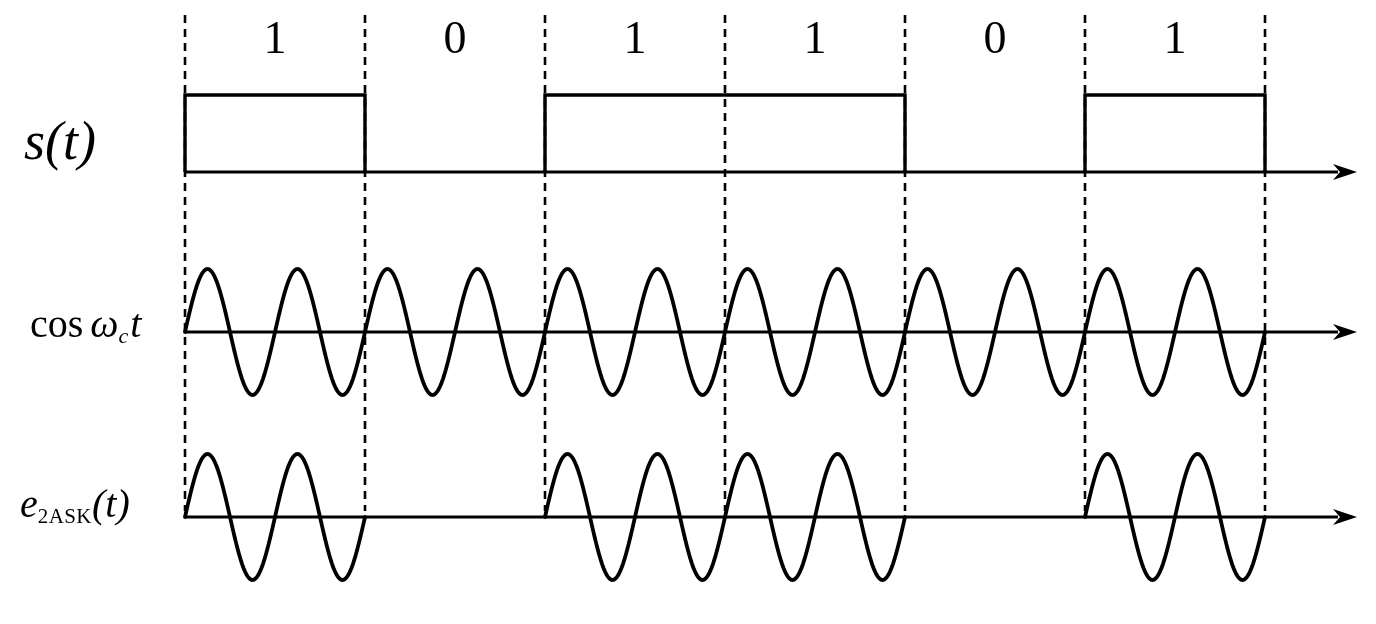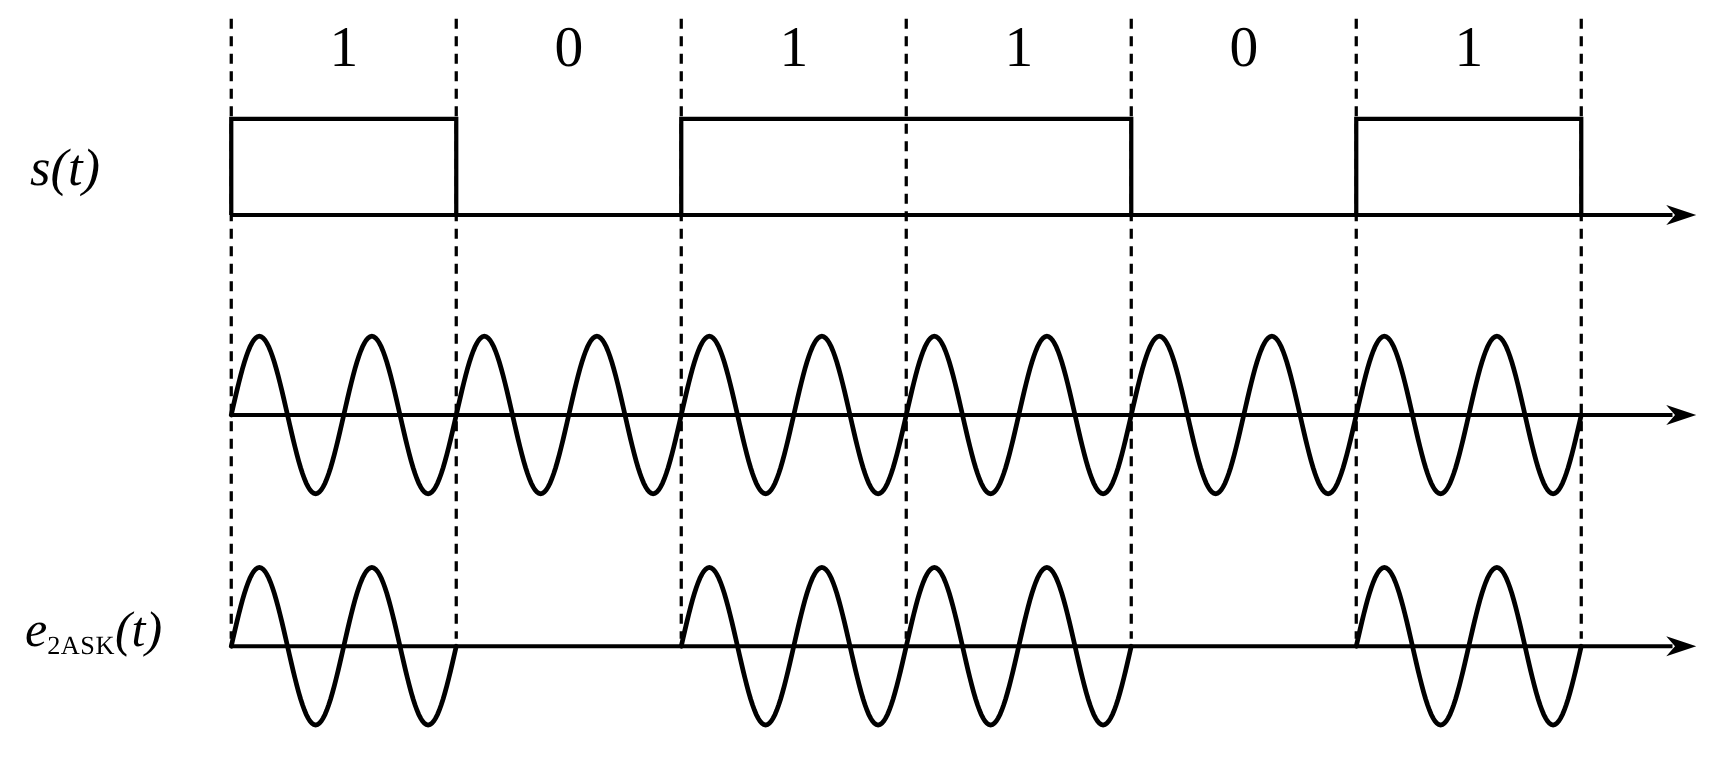--- a/index.html
+++ b/index.html
@@ -28,21 +28,21 @@
     line-height: 1;
   }
   .row-label .it { font-style: italic; }
   .row-label .rm { font-style: normal; }
   .row-label sub {
     line-height: 1;
     vertical-align: baseline;
     position: relative;
     top: 0.28em;
   }
-  #label-s    { left: 24px;  top: 114px; font-size: 42px; }
+  #label-s    { left: 24px;  top: 114px; font-size: 54px; }
   #label-cos  { left: 30px;  top: 304px; font-size: 40px; }
   #label-cos .sym { margin-left: 0.17em; }
   #label-cos .sub-c { font-size: 22px; font-style: italic; }
   #label-cos .suffix { margin-left: 0.05em; }
   #label-e    { left: 20px;  top: 484px; font-size: 40px; }
   #label-e .sub-2ask { font-size: 21px; font-style: normal; letter-spacing: 0.02em; text-align: right; }
   .bit-label {
     position: absolute;
     top: 15px;
     width: 180px;
@@ -73,20 +73,21 @@
       <polygon points="1357,517 1333,509 1340,517 1333,525" fill="#000000"></polygon>
       <path d="M 185 172 L 185 95 L 365 95 L 365 172 M 545 172 L 545 95 L 905 95 L 905 172 M 1085 172 L 1085 95 L 1265 95 L 1265 172 " fill="none" stroke="#000000" stroke-width="3.4" stroke-linejoin="miter"></path>
       <path d="M 185.0 332.00 L 186.5 325.41 L 188.0 318.90 L 189.5 312.53 L 191.0 306.38 L 192.5 300.50 L 194.0 294.97 L 195.5 289.84 L 197.0 285.18 L 198.5 281.03 L 200.0 277.44 L 201.5 274.45 L 203.0 272.08 L 204.5 270.38 L 206.0 269.35 L 207.5 269.00 L 209.0 269.35 L 210.5 270.38 L 212.0 272.08 L 213.5 274.45 L 215.0 277.44 L 216.5 281.03 L 218.0 285.18 L 219.5 289.84 L 221.0 294.97 L 222.5 300.50 L 224.0 306.38 L 225.5 312.53 L 227.0 318.90 L 228.5 325.41 L 230.0 332.00 L 231.5 338.59 L 233.0 345.10 L 234.5 351.47 L 236.0 357.62 L 237.5 363.50 L 239.0 369.03 L 240.5 374.16 L 242.0 378.82 L 243.5 382.97 L 245.0 386.56 L 246.5 389.55 L 248.0 391.92 L 249.5 393.62 L 251.0 394.65 L 252.5 395.00 L 254.0 394.65 L 255.5 393.62 L 257.0 391.92 L 258.5 389.55 L 260.0 386.56 L 261.5 382.97 L 263.0 378.82 L 264.5 374.16 L 266.0 369.03 L 267.5 363.50 L 269.0 357.62 L 270.5 351.47 L 272.0 345.10 L 273.5 338.59 L 275.0 332.00 L 276.5 325.41 L 278.0 318.90 L 279.5 312.53 L 281.0 306.38 L 282.5 300.50 L 284.0 294.97 L 285.5 289.84 L 287.0 285.18 L 288.5 281.03 L 290.0 277.44 L 291.5 274.45 L 293.0 272.08 L 294.5 270.38 L 296.0 269.35 L 297.5 269.00 L 299.0 269.35 L 300.5 270.38 L 302.0 272.08 L 303.5 274.45 L 305.0 277.44 L 306.5 281.03 L 308.0 285.18 L 309.5 289.84 L 311.0 294.97 L 312.5 300.50 L 314.0 306.38 L 315.5 312.53 L 317.0 318.90 L 318.5 325.41 L 320.0 332.00 L 321.5 338.59 L 323.0 345.10 L 324.5 351.47 L 326.0 357.62 L 327.5 363.50 L 329.0 369.03 L 330.5 374.16 L 332.0 378.82 L 333.5 382.97 L 335.0 386.56 L 336.5 389.55 L 338.0 391.92 L 339.5 393.62 L 341.0 394.65 L 342.5 395.00 L 344.0 394.65 L 345.5 393.62 L 347.0 391.92 L 348.5 389.55 L 350.0 386.56 L 351.5 382.97 L 353.0 378.82 L 354.5 374.16 L 356.0 369.03 L 357.5 363.50 L 359.0 357.62 L 360.5 351.47 L 362.0 345.10 L 363.5 338.59 L 365.0 332.00 L 366.5 325.41 L 368.0 318.90 L 369.5 312.53 L 371.0 306.38 L 372.5 300.50 L 374.0 294.97 L 375.5 289.84 L 377.0 285.18 L 378.5 281.03 L 380.0 277.44 L 381.5 274.45 L 383.0 272.08 L 384.5 270.38 L 386.0 269.35 L 387.5 269.00 L 389.0 269.35 L 390.5 270.38 L 392.0 272.08 L 393.5 274.45 L 395.0 277.44 L 396.5 281.03 L 398.0 285.18 L 399.5 289.84 L 401.0 294.97 L 402.5 300.50 L 404.0 306.38 L 405.5 312.53 L 407.0 318.90 L 408.5 325.41 L 410.0 332.00 L 411.5 338.59 L 413.0 345.10 L 414.5 351.47 L 416.0 357.62 L 417.5 363.50 L 419.0 369.03 L 420.5 374.16 L 422.0 378.82 L 423.5 382.97 L 425.0 386.56 L 426.5 389.55 L 428.0 391.92 L 429.5 393.62 L 431.0 394.65 L 432.5 395.00 L 434.0 394.65 L 435.5 393.62 L 437.0 391.92 L 438.5 389.55 L 440.0 386.56 L 441.5 382.97 L 443.0 378.82 L 444.5 374.16 L 446.0 369.03 L 447.5 363.50 L 449.0 357.62 L 450.5 351.47 L 452.0 345.10 L 453.5 338.59 L 455.0 332.00 L 456.5 325.41 L 458.0 318.90 L 459.5 312.53 L 461.0 306.38 L 462.5 300.50 L 464.0 294.97 L 465.5 289.84 L 467.0 285.18 L 468.5 281.03 L 470.0 277.44 L 471.5 274.45 L 473.0 272.08 L 474.5 270.38 L 476.0 269.35 L 477.5 269.00 L 479.0 269.35 L 480.5 270.38 L 482.0 272.08 L 483.5 274.45 L 485.0 277.44 L 486.5 281.03 L 488.0 285.18 L 489.5 289.84 L 491.0 294.97 L 492.5 300.50 L 494.0 306.38 L 495.5 312.53 L 497.0 318.90 L 498.5 325.41 L 500.0 332.00 L 501.5 338.59 L 503.0 345.10 L 504.5 351.47 L 506.0 357.62 L 507.5 363.50 L 509.0 369.03 L 510.5 374.16 L 512.0 378.82 L 513.5 382.97 L 515.0 386.56 L 516.5 389.55 L 518.0 391.92 L 519.5 393.62 L 521.0 394.65 L 522.5 395.00 L 524.0 394.65 L 525.5 393.62 L 527.0 391.92 L 528.5 389.55 L 530.0 386.56 L 531.5 382.97 L 533.0 378.82 L 534.5 374.16 L 536.0 369.03 L 537.5 363.50 L 539.0 357.62 L 540.5 351.47 L 542.0 345.10 L 543.5 338.59 L 545.0 332.00 L 546.5 325.41 L 548.0 318.90 L 549.5 312.53 L 551.0 306.38 L 552.5 300.50 L 554.0 294.97 L 555.5 289.84 L 557.0 285.18 L 558.5 281.03 L 560.0 277.44 L 561.5 274.45 L 563.0 272.08 L 564.5 270.38 L 566.0 269.35 L 567.5 269.00 L 569.0 269.35 L 570.5 270.38 L 572.0 272.08 L 573.5 274.45 L 575.0 277.44 L 576.5 281.03 L 578.0 285.18 L 579.5 289.84 L 581.0 294.97 L 582.5 300.50 L 584.0 306.38 L 585.5 312.53 L 587.0 318.90 L 588.5 325.41 L 590.0 332.00 L 591.5 338.59 L 593.0 345.10 L 594.5 351.47 L 596.0 357.62 L 597.5 363.50 L 599.0 369.03 L 600.5 374.16 L 602.0 378.82 L 603.5 382.97 L 605.0 386.56 L 606.5 389.55 L 608.0 391.92 L 609.5 393.62 L 611.0 394.65 L 612.5 395.00 L 614.0 394.65 L 615.5 393.62 L 617.0 391.92 L 618.5 389.55 L 620.0 386.56 L 621.5 382.97 L 623.0 378.82 L 624.5 374.16 L 626.0 369.03 L 627.5 363.50 L 629.0 357.62 L 630.5 351.47 L 632.0 345.10 L 633.5 338.59 L 635.0 332.00 L 636.5 325.41 L 638.0 318.90 L 639.5 312.53 L 641.0 306.38 L 642.5 300.50 L 644.0 294.97 L 645.5 289.84 L 647.0 285.18 L 648.5 281.03 L 650.0 277.44 L 651.5 274.45 L 653.0 272.08 L 654.5 270.38 L 656.0 269.35 L 657.5 269.00 L 659.0 269.35 L 660.5 270.38 L 662.0 272.08 L 663.5 274.45 L 665.0 277.44 L 666.5 281.03 L 668.0 285.18 L 669.5 289.84 L 671.0 294.97 L 672.5 300.50 L 674.0 306.38 L 675.5 312.53 L 677.0 318.90 L 678.5 325.41 L 680.0 332.00 L 681.5 338.59 L 683.0 345.10 L 684.5 351.47 L 686.0 357.62 L 687.5 363.50 L 689.0 369.03 L 690.5 374.16 L 692.0 378.82 L 693.5 382.97 L 695.0 386.56 L 696.5 389.55 L 698.0 391.92 L 699.5 393.62 L 701.0 394.65 L 702.5 395.00 L 704.0 394.65 L 705.5 393.62 L 707.0 391.92 L 708.5 389.55 L 710.0 386.56 L 711.5 382.97 L 713.0 378.82 L 714.5 374.16 L 716.0 369.03 L 717.5 363.50 L 719.0 357.62 L 720.5 351.47 L 722.0 345.10 L 723.5 338.59 L 725.0 332.00 L 726.5 325.41 L 728.0 318.90 L 729.5 312.53 L 731.0 306.38 L 732.5 300.50 L 734.0 294.97 L 735.5 289.84 L 737.0 285.18 L 738.5 281.03 L 740.0 277.44 L 741.5 274.45 L 743.0 272.08 L 744.5 270.38 L 746.0 269.35 L 747.5 269.00 L 749.0 269.35 L 750.5 270.38 L 752.0 272.08 L 753.5 274.45 L 755.0 277.44 L 756.5 281.03 L 758.0 285.18 L 759.5 289.84 L 761.0 294.97 L 762.5 300.50 L 764.0 306.38 L 765.5 312.53 L 767.0 318.90 L 768.5 325.41 L 770.0 332.00 L 771.5 338.59 L 773.0 345.10 L 774.5 351.47 L 776.0 357.62 L 777.5 363.50 L 779.0 369.03 L 780.5 374.16 L 782.0 378.82 L 783.5 382.97 L 785.0 386.56 L 786.5 389.55 L 788.0 391.92 L 789.5 393.62 L 791.0 394.65 L 792.5 395.00 L 794.0 394.65 L 795.5 393.62 L 797.0 391.92 L 798.5 389.55 L 800.0 386.56 L 801.5 382.97 L 803.0 378.82 L 804.5 374.16 L 806.0 369.03 L 807.5 363.50 L 809.0 357.62 L 810.5 351.47 L 812.0 345.10 L 813.5 338.59 L 815.0 332.00 L 816.5 325.41 L 818.0 318.90 L 819.5 312.53 L 821.0 306.38 L 822.5 300.50 L 824.0 294.97 L 825.5 289.84 L 827.0 285.18 L 828.5 281.03 L 830.0 277.44 L 831.5 274.45 L 833.0 272.08 L 834.5 270.38 L 836.0 269.35 L 837.5 269.00 L 839.0 269.35 L 840.5 270.38 L 842.0 272.08 L 843.5 274.45 L 845.0 277.44 L 846.5 281.03 L 848.0 285.18 L 849.5 289.84 L 851.0 294.97 L 852.5 300.50 L 854.0 306.38 L 855.5 312.53 L 857.0 318.90 L 858.5 325.41 L 860.0 332.00 L 861.5 338.59 L 863.0 345.10 L 864.5 351.47 L 866.0 357.62 L 867.5 363.50 L 869.0 369.03 L 870.5 374.16 L 872.0 378.82 L 873.5 382.97 L 875.0 386.56 L 876.5 389.55 L 878.0 391.92 L 879.5 393.62 L 881.0 394.65 L 882.5 395.00 L 884.0 394.65 L 885.5 393.62 L 887.0 391.92 L 888.5 389.55 L 890.0 386.56 L 891.5 382.97 L 893.0 378.82 L 894.5 374.16 L 896.0 369.03 L 897.5 363.50 L 899.0 357.62 L 900.5 351.47 L 902.0 345.10 L 903.5 338.59 L 905.0 332.00 L 906.5 325.41 L 908.0 318.90 L 909.5 312.53 L 911.0 306.38 L 912.5 300.50 L 914.0 294.97 L 915.5 289.84 L 917.0 285.18 L 918.5 281.03 L 920.0 277.44 L 921.5 274.45 L 923.0 272.08 L 924.5 270.38 L 926.0 269.35 L 927.5 269.00 L 929.0 269.35 L 930.5 270.38 L 932.0 272.08 L 933.5 274.45 L 935.0 277.44 L 936.5 281.03 L 938.0 285.18 L 939.5 289.84 L 941.0 294.97 L 942.5 300.50 L 944.0 306.38 L 945.5 312.53 L 947.0 318.90 L 948.5 325.41 L 950.0 332.00 L 951.5 338.59 L 953.0 345.10 L 954.5 351.47 L 956.0 357.62 L 957.5 363.50 L 959.0 369.03 L 960.5 374.16 L 962.0 378.82 L 963.5 382.97 L 965.0 386.56 L 966.5 389.55 L 968.0 391.92 L 969.5 393.62 L 971.0 394.65 L 972.5 395.00 L 974.0 394.65 L 975.5 393.62 L 977.0 391.92 L 978.5 389.55 L 980.0 386.56 L 981.5 382.97 L 983.0 378.82 L 984.5 374.16 L 986.0 369.03 L 987.5 363.50 L 989.0 357.62 L 990.5 351.47 L 992.0 345.10 L 993.5 338.59 L 995.0 332.00 L 996.5 325.41 L 998.0 318.90 L 999.5 312.53 L 1001.0 306.38 L 1002.5 300.50 L 1004.0 294.97 L 1005.5 289.84 L 1007.0 285.18 L 1008.5 281.03 L 1010.0 277.44 L 1011.5 274.45 L 1013.0 272.08 L 1014.5 270.38 L 1016.0 269.35 L 1017.5 269.00 L 1019.0 269.35 L 1020.5 270.38 L 1022.0 272.08 L 1023.5 274.45 L 1025.0 277.44 L 1026.5 281.03 L 1028.0 285.18 L 1029.5 289.84 L 1031.0 294.97 L 1032.5 300.50 L 1034.0 306.38 L 1035.5 312.53 L 1037.0 318.90 L 1038.5 325.41 L 1040.0 332.00 L 1041.5 338.59 L 1043.0 345.10 L 1044.5 351.47 L 1046.0 357.62 L 1047.5 363.50 L 1049.0 369.03 L 1050.5 374.16 L 1052.0 378.82 L 1053.5 382.97 L 1055.0 386.56 L 1056.5 389.55 L 1058.0 391.92 L 1059.5 393.62 L 1061.0 394.65 L 1062.5 395.00 L 1064.0 394.65 L 1065.5 393.62 L 1067.0 391.92 L 1068.5 389.55 L 1070.0 386.56 L 1071.5 382.97 L 1073.0 378.82 L 1074.5 374.16 L 1076.0 369.03 L 1077.5 363.50 L 1079.0 357.62 L 1080.5 351.47 L 1082.0 345.10 L 1083.5 338.59 L 1085.0 332.00 L 1086.5 325.41 L 1088.0 318.90 L 1089.5 312.53 L 1091.0 306.38 L 1092.5 300.50 L 1094.0 294.97 L 1095.5 289.84 L 1097.0 285.18 L 1098.5 281.03 L 1100.0 277.44 L 1101.5 274.45 L 1103.0 272.08 L 1104.5 270.38 L 1106.0 269.35 L 1107.5 269.00 L 1109.0 269.35 L 1110.5 270.38 L 1112.0 272.08 L 1113.5 274.45 L 1115.0 277.44 L 1116.5 281.03 L 1118.0 285.18 L 1119.5 289.84 L 1121.0 294.97 L 1122.5 300.50 L 1124.0 306.38 L 1125.5 312.53 L 1127.0 318.90 L 1128.5 325.41 L 1130.0 332.00 L 1131.5 338.59 L 1133.0 345.10 L 1134.5 351.47 L 1136.0 357.62 L 1137.5 363.50 L 1139.0 369.03 L 1140.5 374.16 L 1142.0 378.82 L 1143.5 382.97 L 1145.0 386.56 L 1146.5 389.55 L 1148.0 391.92 L 1149.5 393.62 L 1151.0 394.65 L 1152.5 395.00 L 1154.0 394.65 L 1155.5 393.62 L 1157.0 391.92 L 1158.5 389.55 L 1160.0 386.56 L 1161.5 382.97 L 1163.0 378.82 L 1164.5 374.16 L 1166.0 369.03 L 1167.5 363.50 L 1169.0 357.62 L 1170.5 351.47 L 1172.0 345.10 L 1173.5 338.59 L 1175.0 332.00 L 1176.5 325.41 L 1178.0 318.90 L 1179.5 312.53 L 1181.0 306.38 L 1182.5 300.50 L 1184.0 294.97 L 1185.5 289.84 L 1187.0 285.18 L 1188.5 281.03 L 1190.0 277.44 L 1191.5 274.45 L 1193.0 272.08 L 1194.5 270.38 L 1196.0 269.35 L 1197.5 269.00 L 1199.0 269.35 L 1200.5 270.38 L 1202.0 272.08 L 1203.5 274.45 L 1205.0 277.44 L 1206.5 281.03 L 1208.0 285.18 L 1209.5 289.84 L 1211.0 294.97 L 1212.5 300.50 L 1214.0 306.38 L 1215.5 312.53 L 1217.0 318.90 L 1218.5 325.41 L 1220.0 332.00 L 1221.5 338.59 L 1223.0 345.10 L 1224.5 351.47 L 1226.0 357.62 L 1227.5 363.50 L 1229.0 369.03 L 1230.5 374.16 L 1232.0 378.82 L 1233.5 382.97 L 1235.0 386.56 L 1236.5 389.55 L 1238.0 391.92 L 1239.5 393.62 L 1241.0 394.65 L 1242.5 395.00 L 1244.0 394.65 L 1245.5 393.62 L 1247.0 391.92 L 1248.5 389.55 L 1250.0 386.56 L 1251.5 382.97 L 1253.0 378.82 L 1254.5 374.16 L 1256.0 369.03 L 1257.5 363.50 L 1259.0 357.62 L 1260.5 351.47 L 1262.0 345.10 L 1263.5 338.59 L 1265.0 332.00 L 1265 332.00" fill="none" stroke="#000000" stroke-width="3.8" stroke-linecap="round"></path>
       <path d="M 185.0 517.00 L 186.5 510.41 L 188.0 503.90 L 189.5 497.53 L 191.0 491.38 L 192.5 485.50 L 194.0 479.97 L 195.5 474.84 L 197.0 470.18 L 198.5 466.03 L 200.0 462.44 L 201.5 459.45 L 203.0 457.08 L 204.5 455.38 L 206.0 454.35 L 207.5 454.00 L 209.0 454.35 L 210.5 455.38 L 212.0 457.08 L 213.5 459.45 L 215.0 462.44 L 216.5 466.03 L 218.0 470.18 L 219.5 474.84 L 221.0 479.97 L 222.5 485.50 L 224.0 491.38 L 225.5 497.53 L 227.0 503.90 L 228.5 510.41 L 230.0 517.00 L 231.5 523.59 L 233.0 530.10 L 234.5 536.47 L 236.0 542.62 L 237.5 548.50 L 239.0 554.03 L 240.5 559.16 L 242.0 563.82 L 243.5 567.97 L 245.0 571.56 L 246.5 574.55 L 248.0 576.92 L 249.5 578.62 L 251.0 579.65 L 252.5 580.00 L 254.0 579.65 L 255.5 578.62 L 257.0 576.92 L 258.5 574.55 L 260.0 571.56 L 261.5 567.97 L 263.0 563.82 L 264.5 559.16 L 266.0 554.03 L 267.5 548.50 L 269.0 542.62 L 270.5 536.47 L 272.0 530.10 L 273.5 523.59 L 275.0 517.00 L 276.5 510.41 L 278.0 503.90 L 279.5 497.53 L 281.0 491.38 L 282.5 485.50 L 284.0 479.97 L 285.5 474.84 L 287.0 470.18 L 288.5 466.03 L 290.0 462.44 L 291.5 459.45 L 293.0 457.08 L 294.5 455.38 L 296.0 454.35 L 297.5 454.00 L 299.0 454.35 L 300.5 455.38 L 302.0 457.08 L 303.5 459.45 L 305.0 462.44 L 306.5 466.03 L 308.0 470.18 L 309.5 474.84 L 311.0 479.97 L 312.5 485.50 L 314.0 491.38 L 315.5 497.53 L 317.0 503.90 L 318.5 510.41 L 320.0 517.00 L 321.5 523.59 L 323.0 530.10 L 324.5 536.47 L 326.0 542.62 L 327.5 548.50 L 329.0 554.03 L 330.5 559.16 L 332.0 563.82 L 333.5 567.97 L 335.0 571.56 L 336.5 574.55 L 338.0 576.92 L 339.5 578.62 L 341.0 579.65 L 342.5 580.00 L 344.0 579.65 L 345.5 578.62 L 347.0 576.92 L 348.5 574.55 L 350.0 571.56 L 351.5 567.97 L 353.0 563.82 L 354.5 559.16 L 356.0 554.03 L 357.5 548.50 L 359.0 542.62 L 360.5 536.47 L 362.0 530.10 L 363.5 523.59 L 365.0 517.00 L 365 517.00" fill="none" stroke="#000000" stroke-width="3.8" stroke-linecap="round"></path>
       <path d="M 545.0 517.00 L 546.5 510.41 L 548.0 503.90 L 549.5 497.53 L 551.0 491.38 L 552.5 485.50 L 554.0 479.97 L 555.5 474.84 L 557.0 470.18 L 558.5 466.03 L 560.0 462.44 L 561.5 459.45 L 563.0 457.08 L 564.5 455.38 L 566.0 454.35 L 567.5 454.00 L 569.0 454.35 L 570.5 455.38 L 572.0 457.08 L 573.5 459.45 L 575.0 462.44 L 576.5 466.03 L 578.0 470.18 L 579.5 474.84 L 581.0 479.97 L 582.5 485.50 L 584.0 491.38 L 585.5 497.53 L 587.0 503.90 L 588.5 510.41 L 590.0 517.00 L 591.5 523.59 L 593.0 530.10 L 594.5 536.47 L 596.0 542.62 L 597.5 548.50 L 599.0 554.03 L 600.5 559.16 L 602.0 563.82 L 603.5 567.97 L 605.0 571.56 L 606.5 574.55 L 608.0 576.92 L 609.5 578.62 L 611.0 579.65 L 612.5 580.00 L 614.0 579.65 L 615.5 578.62 L 617.0 576.92 L 618.5 574.55 L 620.0 571.56 L 621.5 567.97 L 623.0 563.82 L 624.5 559.16 L 626.0 554.03 L 627.5 548.50 L 629.0 542.62 L 630.5 536.47 L 632.0 530.10 L 633.5 523.59 L 635.0 517.00 L 636.5 510.41 L 638.0 503.90 L 639.5 497.53 L 641.0 491.38 L 642.5 485.50 L 644.0 479.97 L 645.5 474.84 L 647.0 470.18 L 648.5 466.03 L 650.0 462.44 L 651.5 459.45 L 653.0 457.08 L 654.5 455.38 L 656.0 454.35 L 657.5 454.00 L 659.0 454.35 L 660.5 455.38 L 662.0 457.08 L 663.5 459.45 L 665.0 462.44 L 666.5 466.03 L 668.0 470.18 L 669.5 474.84 L 671.0 479.97 L 672.5 485.50 L 674.0 491.38 L 675.5 497.53 L 677.0 503.90 L 678.5 510.41 L 680.0 517.00 L 681.5 523.59 L 683.0 530.10 L 684.5 536.47 L 686.0 542.62 L 687.5 548.50 L 689.0 554.03 L 690.5 559.16 L 692.0 563.82 L 693.5 567.97 L 695.0 571.56 L 696.5 574.55 L 698.0 576.92 L 699.5 578.62 L 701.0 579.65 L 702.5 580.00 L 704.0 579.65 L 705.5 578.62 L 707.0 576.92 L 708.5 574.55 L 710.0 571.56 L 711.5 567.97 L 713.0 563.82 L 714.5 559.16 L 716.0 554.03 L 717.5 548.50 L 719.0 542.62 L 720.5 536.47 L 722.0 530.10 L 723.5 523.59 L 725.0 517.00 L 726.5 510.41 L 728.0 503.90 L 729.5 497.53 L 731.0 491.38 L 732.5 485.50 L 734.0 479.97 L 735.5 474.84 L 737.0 470.18 L 738.5 466.03 L 740.0 462.44 L 741.5 459.45 L 743.0 457.08 L 744.5 455.38 L 746.0 454.35 L 747.5 454.00 L 749.0 454.35 L 750.5 455.38 L 752.0 457.08 L 753.5 459.45 L 755.0 462.44 L 756.5 466.03 L 758.0 470.18 L 759.5 474.84 L 761.0 479.97 L 762.5 485.50 L 764.0 491.38 L 765.5 497.53 L 767.0 503.90 L 768.5 510.41 L 770.0 517.00 L 771.5 523.59 L 773.0 530.10 L 774.5 536.47 L 776.0 542.62 L 777.5 548.50 L 779.0 554.03 L 780.5 559.16 L 782.0 563.82 L 783.5 567.97 L 785.0 571.56 L 786.5 574.55 L 788.0 576.92 L 789.5 578.62 L 791.0 579.65 L 792.5 580.00 L 794.0 579.65 L 795.5 578.62 L 797.0 576.92 L 798.5 574.55 L 800.0 571.56 L 801.5 567.97 L 803.0 563.82 L 804.5 559.16 L 806.0 554.03 L 807.5 548.50 L 809.0 542.62 L 810.5 536.47 L 812.0 530.10 L 813.5 523.59 L 815.0 517.00 L 816.5 510.41 L 818.0 503.90 L 819.5 497.53 L 821.0 491.38 L 822.5 485.50 L 824.0 479.97 L 825.5 474.84 L 827.0 470.18 L 828.5 466.03 L 830.0 462.44 L 831.5 459.45 L 833.0 457.08 L 834.5 455.38 L 836.0 454.35 L 837.5 454.00 L 839.0 454.35 L 840.5 455.38 L 842.0 457.08 L 843.5 459.45 L 845.0 462.44 L 846.5 466.03 L 848.0 470.18 L 849.5 474.84 L 851.0 479.97 L 852.5 485.50 L 854.0 491.38 L 855.5 497.53 L 857.0 503.90 L 858.5 510.41 L 860.0 517.00 L 861.5 523.59 L 863.0 530.10 L 864.5 536.47 L 866.0 542.62 L 867.5 548.50 L 869.0 554.03 L 870.5 559.16 L 872.0 563.82 L 873.5 567.97 L 875.0 571.56 L 876.5 574.55 L 878.0 576.92 L 879.5 578.62 L 881.0 579.65 L 882.5 580.00 L 884.0 579.65 L 885.5 578.62 L 887.0 576.92 L 888.5 574.55 L 890.0 571.56 L 891.5 567.97 L 893.0 563.82 L 894.5 559.16 L 896.0 554.03 L 897.5 548.50 L 899.0 542.62 L 900.5 536.47 L 902.0 530.10 L 903.5 523.59 L 905.0 517.00 L 905 517.00" fill="none" stroke="#000000" stroke-width="3.8" stroke-linecap="round"></path>
       <path d="M 1085.0 517.00 L 1086.5 510.41 L 1088.0 503.90 L 1089.5 497.53 L 1091.0 491.38 L 1092.5 485.50 L 1094.0 479.97 L 1095.5 474.84 L 1097.0 470.18 L 1098.5 466.03 L 1100.0 462.44 L 1101.5 459.45 L 1103.0 457.08 L 1104.5 455.38 L 1106.0 454.35 L 1107.5 454.00 L 1109.0 454.35 L 1110.5 455.38 L 1112.0 457.08 L 1113.5 459.45 L 1115.0 462.44 L 1116.5 466.03 L 1118.0 470.18 L 1119.5 474.84 L 1121.0 479.97 L 1122.5 485.50 L 1124.0 491.38 L 1125.5 497.53 L 1127.0 503.90 L 1128.5 510.41 L 1130.0 517.00 L 1131.5 523.59 L 1133.0 530.10 L 1134.5 536.47 L 1136.0 542.62 L 1137.5 548.50 L 1139.0 554.03 L 1140.5 559.16 L 1142.0 563.82 L 1143.5 567.97 L 1145.0 571.56 L 1146.5 574.55 L 1148.0 576.92 L 1149.5 578.62 L 1151.0 579.65 L 1152.5 580.00 L 1154.0 579.65 L 1155.5 578.62 L 1157.0 576.92 L 1158.5 574.55 L 1160.0 571.56 L 1161.5 567.97 L 1163.0 563.82 L 1164.5 559.16 L 1166.0 554.03 L 1167.5 548.50 L 1169.0 542.62 L 1170.5 536.47 L 1172.0 530.10 L 1173.5 523.59 L 1175.0 517.00 L 1176.5 510.41 L 1178.0 503.90 L 1179.5 497.53 L 1181.0 491.38 L 1182.5 485.50 L 1184.0 479.97 L 1185.5 474.84 L 1187.0 470.18 L 1188.5 466.03 L 1190.0 462.44 L 1191.5 459.45 L 1193.0 457.08 L 1194.5 455.38 L 1196.0 454.35 L 1197.5 454.00 L 1199.0 454.35 L 1200.5 455.38 L 1202.0 457.08 L 1203.5 459.45 L 1205.0 462.44 L 1206.5 466.03 L 1208.0 470.18 L 1209.5 474.84 L 1211.0 479.97 L 1212.5 485.50 L 1214.0 491.38 L 1215.5 497.53 L 1217.0 503.90 L 1218.5 510.41 L 1220.0 517.00 L 1221.5 523.59 L 1223.0 530.10 L 1224.5 536.47 L 1226.0 542.62 L 1227.5 548.50 L 1229.0 554.03 L 1230.5 559.16 L 1232.0 563.82 L 1233.5 567.97 L 1235.0 571.56 L 1236.5 574.55 L 1238.0 576.92 L 1239.5 578.62 L 1241.0 579.65 L 1242.5 580.00 L 1244.0 579.65 L 1245.5 578.62 L 1247.0 576.92 L 1248.5 574.55 L 1250.0 571.56 L 1251.5 567.97 L 1253.0 563.82 L 1254.5 559.16 L 1256.0 554.03 L 1257.5 548.50 L 1259.0 542.62 L 1260.5 536.47 L 1262.0 530.10 L 1263.5 523.59 L 1265.0 517.00 L 1265 517.00" fill="none" stroke="#000000" stroke-width="3.8" stroke-linecap="round"></path>
     </svg>
 
   <div class="row-label" id="label-s"><span class="it">s(t)</span></div>
 
+  <div class="row-label" id="label-cos"><span class="rm">cos</span><span class="it sym">ω</span><sub class="sub-c">c</sub><span class="it suffix">t</span></div>
 
   <div class="row-label" id="label-e"><span class="it">e</span><sub class="sub-2ask">2ASK</sub><span class="it">(t)</span></div>
 
   <div id="bit-labels">
       <div class="bit-label" style="left: 185px;">1</div>
       <div class="bit-label" style="left: 365px;">0</div>
       <div class="bit-label" style="left: 545px;">1</div>
       <div class="bit-label" style="left: 725px;">1</div>
       <div class="bit-label" style="left: 905px;">0</div>
       <div class="bit-label" style="left: 1085px;">1</div>

